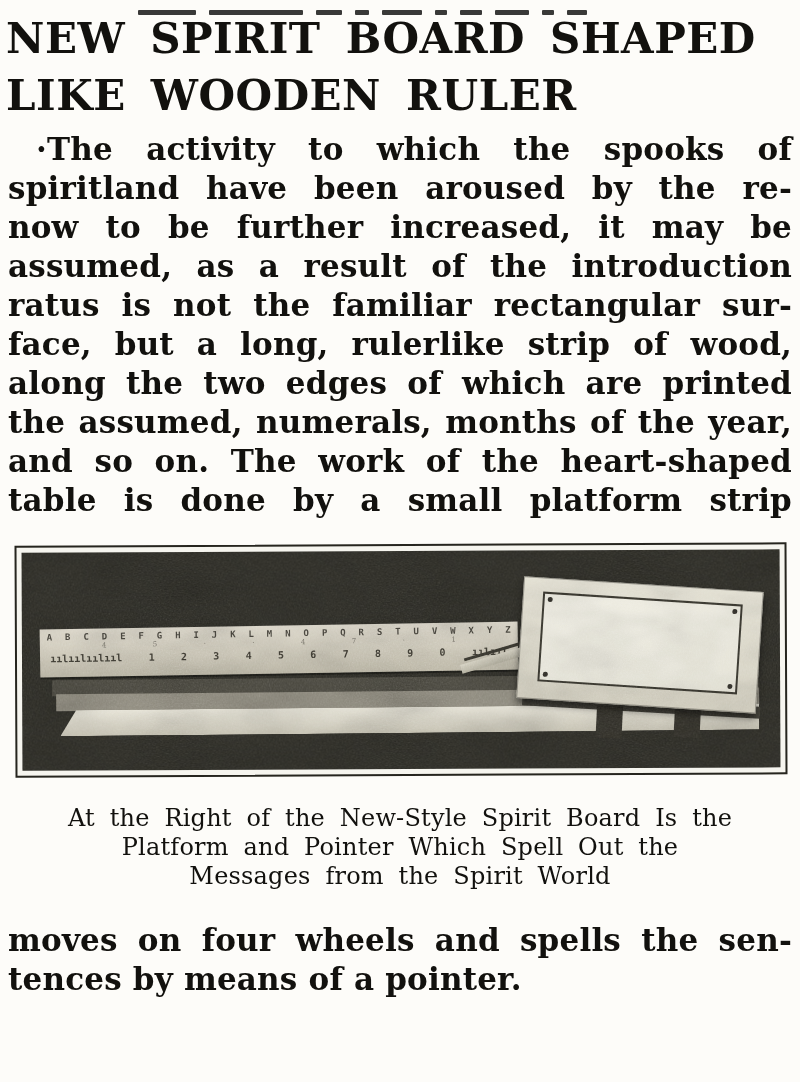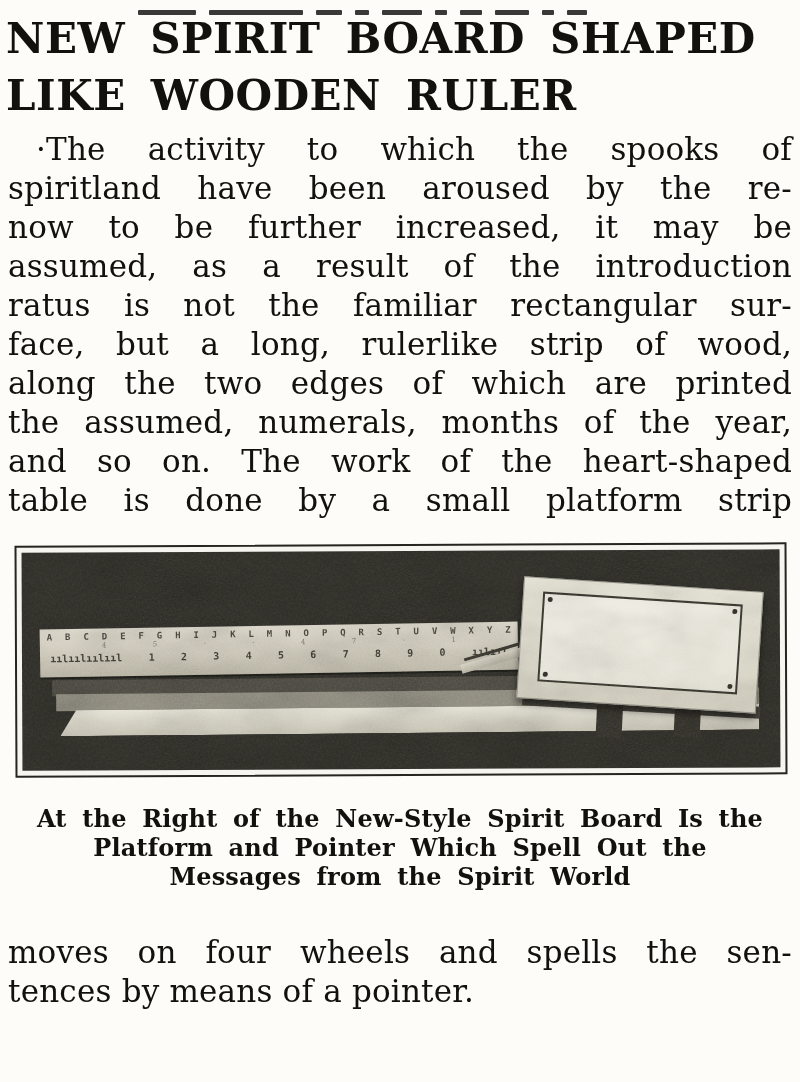--- a/index.html
+++ b/index.html
@@ -7,21 +7,21 @@
   .page{position:relative;width:800px;height:1082px;
         font-family:"DejaVu Serif","Liberation Serif",serif;color:#12110e;}
 
   
   .artifact{position:absolute;top:0;left:138px;height:6px;display:flex;gap:13px;align-items:flex-start;}
   .artifact span{display:block;height:5px;background:#161616;border-radius:1px;opacity:.85;}
 
   .headline{margin:10px 6px 0;text-align:left;font-weight:bold;
             font-size:42px;line-height:57px;letter-spacing:.5px;word-spacing:10px;}
 
-  .body-col{padding:0 8px;margin-top:6px;}
+  .body-col{padding:0 8px;margin-top:6px;font-weight:bold;}
   .tl{font-size:31px;line-height:39px;letter-spacing:.2px;
       text-align:justify;text-align-last:justify;}
   .tl.indent{padding-left:28px;}
   .tl.lastline{text-align-last:left;}
 
   
   .figure{box-sizing:border-box;margin:24px 13px 0 15px;height:232px;
           border:2px solid #26251f;padding:5px;background:#f6f5ef;
           transform:rotate(-0.25deg);}
   .photo{position:relative;width:100%;height:100%;background:#2b2a24;overflow:hidden;}
@@ -58,23 +58,23 @@
   .screw.bl{bottom:3px;left:3px;} .screw.br{bottom:3px;right:3px;}
   .platform-shadow{position:absolute;left:500px;top:150px;width:238px;height:12px;
          background:#3f3d35;transform:rotate(3.5deg);}
   .leg{position:absolute;width:26px;height:32px;background:#302e27;transform:rotate(3deg);}
   .leg.l1{left:574px;top:156px;} .leg.l2{left:652px;top:156px;}
 
   .grain{position:absolute;inset:0;width:100%;height:100%;pointer-events:none;}
   .grain.coarse{mix-blend-mode:multiply;opacity:.4;}
   .grain.fine{mix-blend-mode:soft-light;opacity:.75;}
 
-  .caption{margin-top:28px;text-align:center;font-weight:bold;
+  .caption{margin-top:28px;text-align:center;font-weight:normal;
            font-size:24px;line-height:29px;word-spacing:7px;letter-spacing:.2px;}
-  .body-col.closing{margin-top:42px;}
+  .body-col.closing{margin-top:30px;}
 </style>
 </head>
 <body>
 
 <div class="page">
 
   <div class="artifact">
     <span style="width:58px"></span>
     <span style="width:94px"></span>
     <span style="width:26px"></span>

